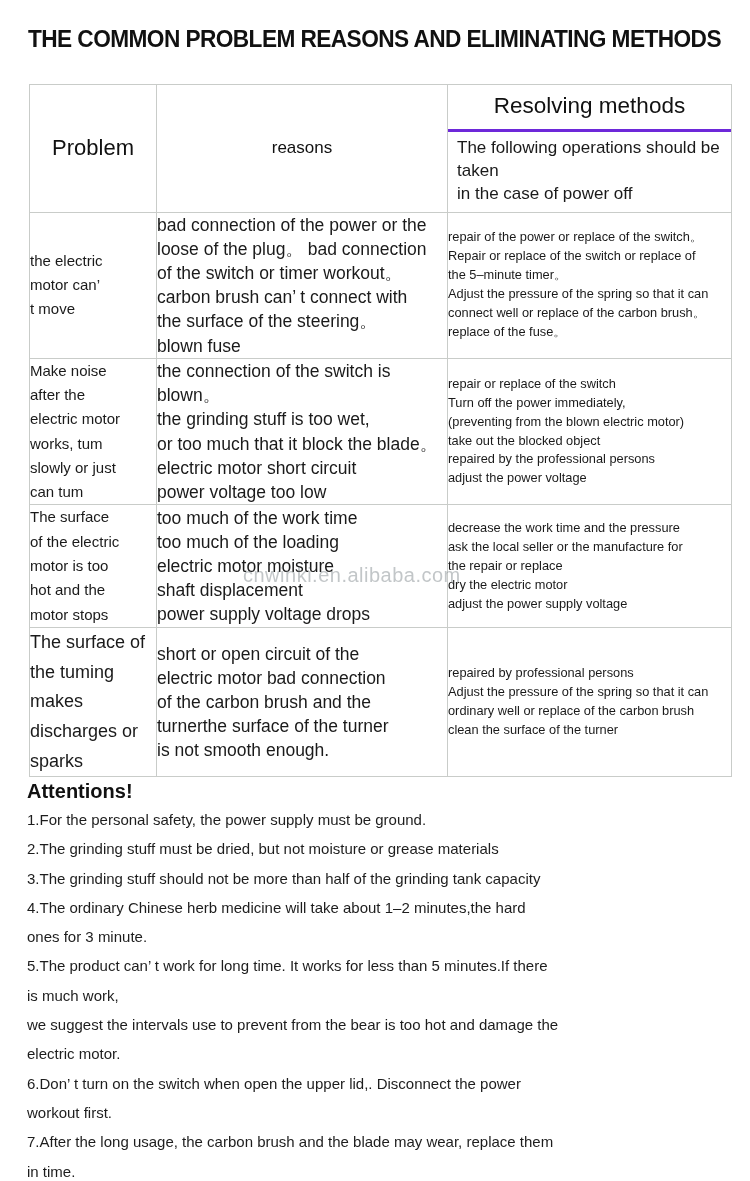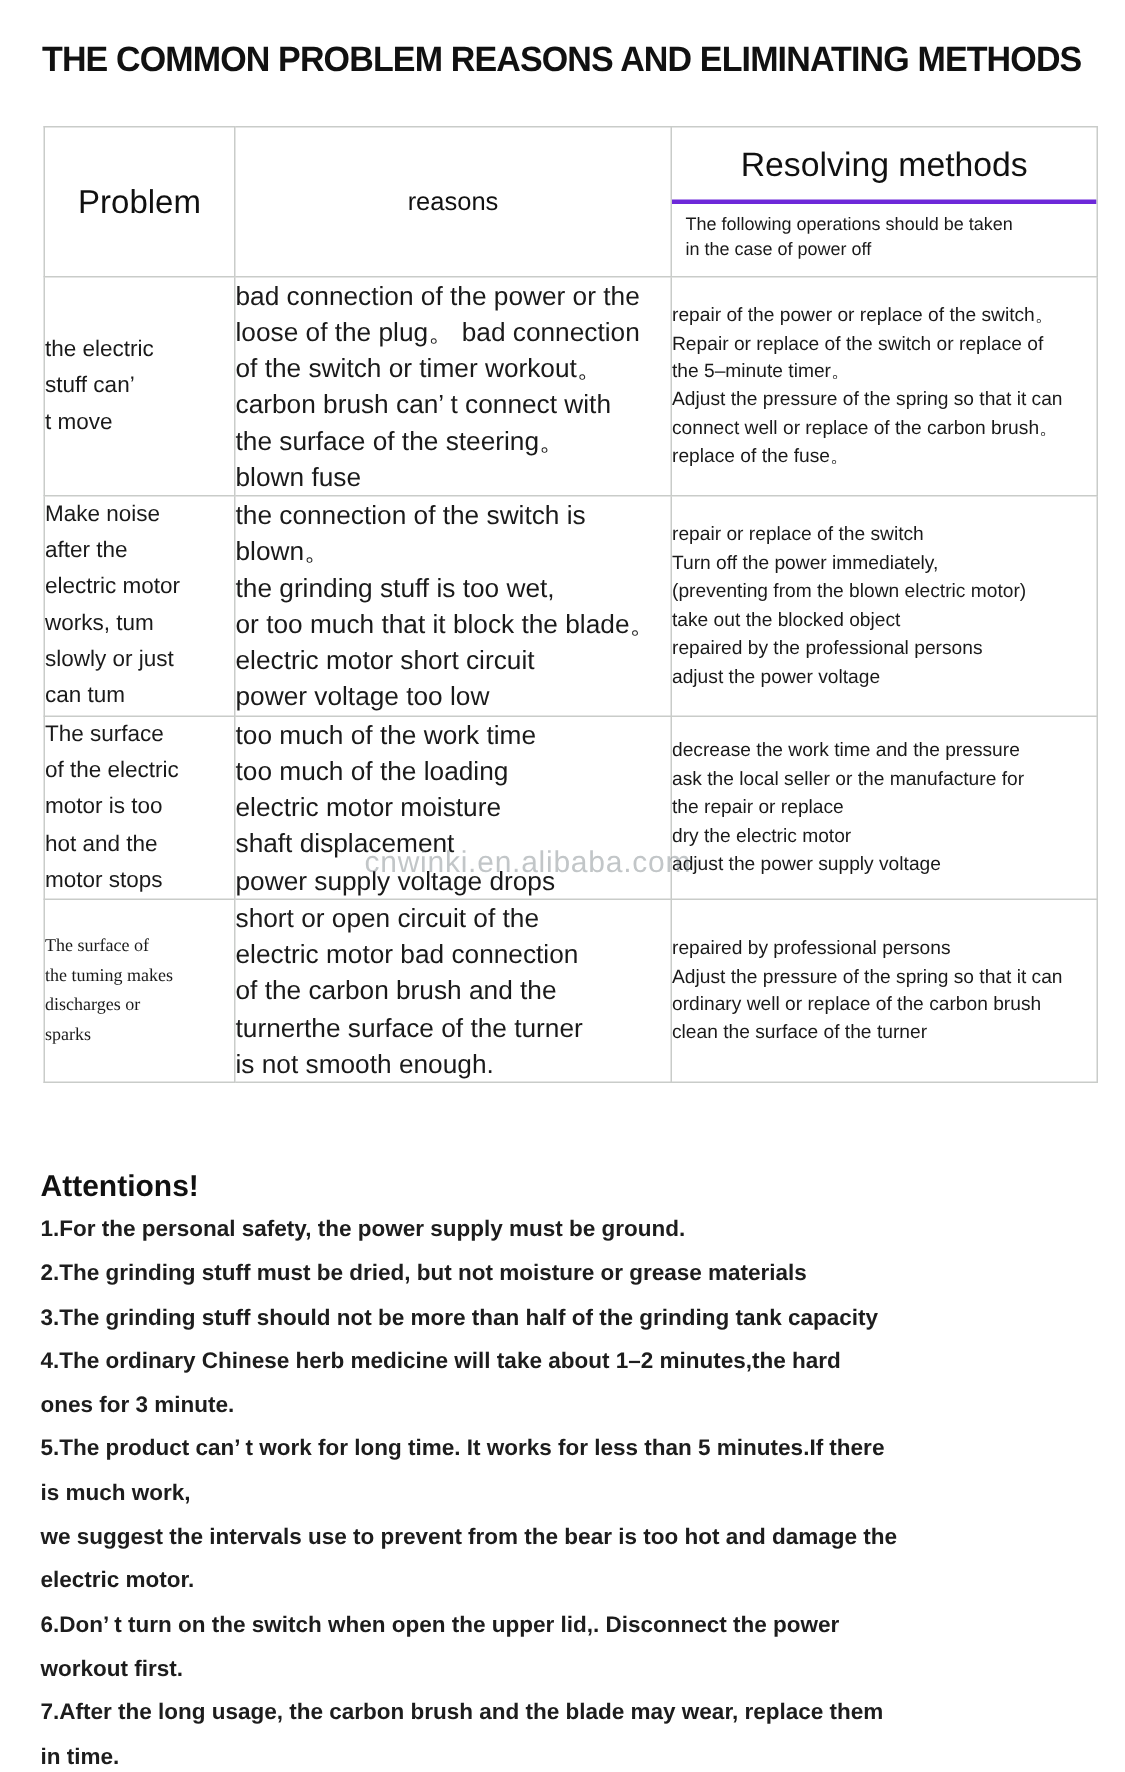--- a/index.html
+++ b/index.html
@@ -70,36 +70,35 @@
     vertical-align: top;
   }
   .hd-methods-top {
     font-size: 22.5px;
     text-align: center;
     color: #111;
     padding: 8px 4px 10px 4px;
     border-bottom: 3px solid #6d28d9;
   }
   .hd-methods-sub {
-    font-size: 12px;
+    font-size: 17px;
     line-height: 1.35;
     color: #1a1a1a;
     padding: 5px 8px 6px 9px;
   }
 
   
   .c-problem {
     font-size: 15px;
     line-height: 1.62;
     padding: 6px 6px 6px 14px;
   }
   .c-problem.small {
-    font-size: 12px;
+    font-size: 18px;
     line-height: 1.65;
-    font-family: Liberation Serif, serif;
   }
   .c-reasons {
     font-size: 17.5px;
     line-height: 1.38;
     padding: 8px 6px 8px 13px;
     vertical-align: middle;
   }
   .c-methods {
     font-size: 12.8px;
     line-height: 1.48;
@@ -121,21 +120,20 @@
     left: 27px; top: 809px;
     width: 700px;
     font-size: 15px;
     line-height: 1.52;
     color: #1d1d1d;
   }
   #attentions-list .aline {
     display: block;
     white-space: nowrap;
     margin-bottom: 6.5px;
-    font-weight: bold;
   }
 
   
   #watermark {
     position: absolute;
     left: 243px; top: 564px;
     font-size: 20px;
     color: rgba(120,128,132,0.45);
     letter-spacing: 0.5px;
     pointer-events: none;
@@ -164,21 +162,21 @@
           <div class="hd-methods-sub">
             <span class="cellline">The following operations should be taken</span>
             <span class="cellline">in the case of power off</span>
           </div>
         </td>
       </tr>
 
       <tr>
         <td class="c-problem">
           <span class="cellline">the electric</span>
-          <span class="cellline">stuff can’</span>
+          <span class="cellline">motor can’</span>
           <span class="cellline">t move</span>
         </td>
         <td class="c-reasons">
           <span class="cellline">bad connection of the power or the</span>
           <span class="cellline">loose of the plug。 bad connection</span>
           <span class="cellline">of the switch or timer workout。</span>
           <span class="cellline">carbon brush can’ t connect with</span>
           <span class="cellline">the surface of the steering。</span>
           <span class="cellline">blown fuse</span>
         </td>

